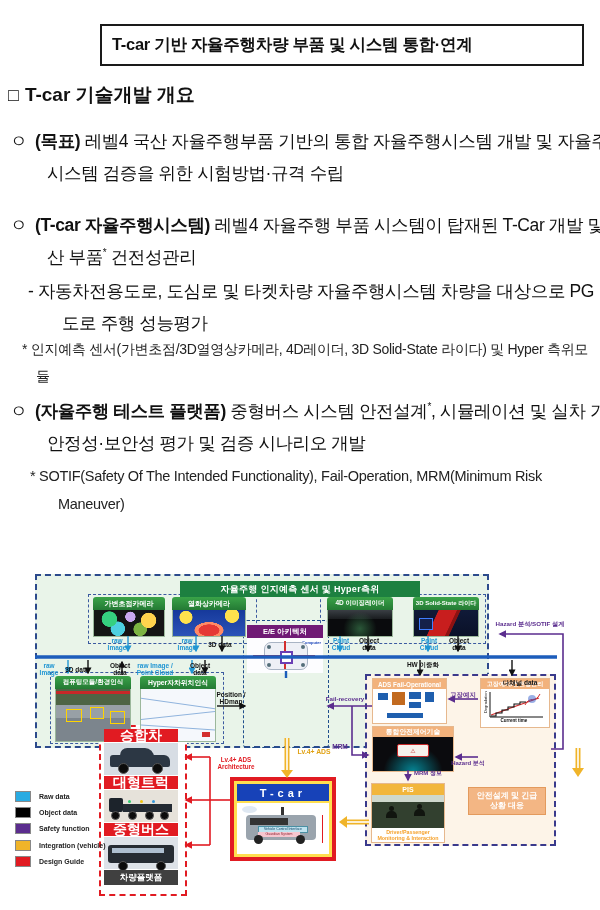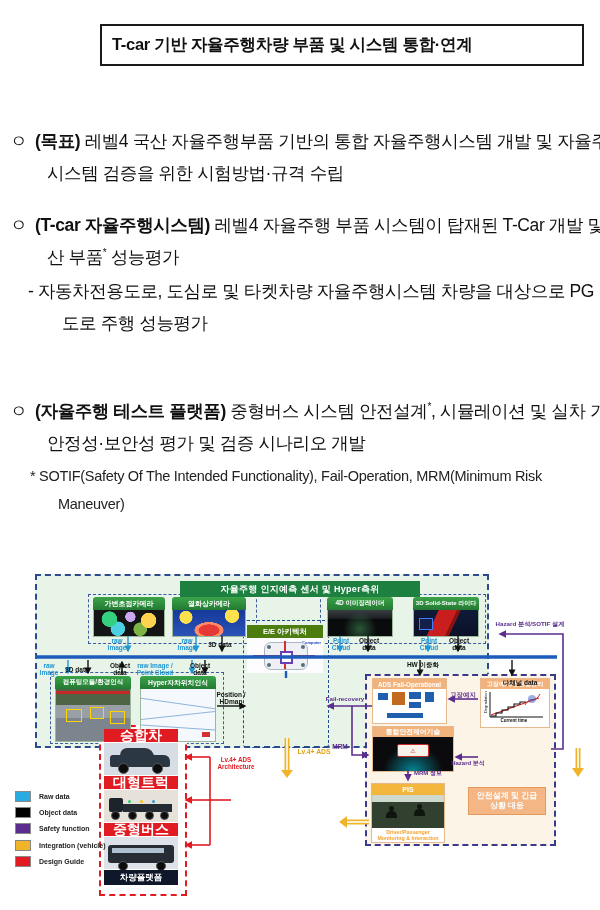--- a/index.html
+++ b/index.html
@@ -27,21 +27,21 @@
   .creambox{left:365px;top:674px;width:187px;height:168px;background:#fdf4e8;border:2px dashed #3a3a8c;z-index:1}
   .platcol{left:99px;top:725px;width:84px;height:167px;border:2px dashed #e11b22;background:#fff;z-index:2}
   .eegroup{left:243px;top:620px;width:84px;height:126px;border:1.5px dashed #1f4e8c;border-radius:4px;z-index:2}
   
   .banner{left:180px;top:581px;width:240px;height:16px;background:#1d8040;color:#fff;font-weight:800;
           font-size:9px;display:flex;align-items:center;justify-content:center;z-index:2;letter-spacing:.3px}
   .card{z-index:3}
   .card .ghdr{height:13px;background:linear-gradient(#3aa348,#247a34);color:#fff;font-weight:700;font-size:7px;
               display:flex;align-items:center;justify-content:center;border-radius:3px 3px 0 0;white-space:nowrap}
   .card .img{border:1px solid #9cb89c;border-top:none}
-  .bhdr{background:#4d7c0f;color:#fff;font-weight:700;display:flex;align-items:center;justify-content:center}
+  .bhdr{background:#701a75;color:#fff;font-weight:700;display:flex;align-items:center;justify-content:center}
   .obox{z-index:3;background:#fff;border:1px solid #e6b88e}
   .obox .ohdr{background:#f2b27c;color:#fff;font-weight:700;font-size:6.3px;display:flex;align-items:center;justify-content:center;height:10px;white-space:nowrap}
   
   .lbl{position:absolute;font-size:6.5px;font-weight:700;line-height:1.12;z-index:6;text-align:center}
   .lb{color:#2196d3}.lk{color:#111}.lp{color:#5b2d8e}.lr{color:#e11b22}.lg{color:#e0a112}
   
   .img-cam{background:
      radial-gradient(circle at 22% 35%, #35d07f 0 13%, transparent 14%),
      radial-gradient(circle at 52% 26%, #caa7f0 0 12%, transparent 13%),
      radial-gradient(circle at 78% 40%, #ffd34d 0 13%, transparent 14%),
@@ -117,48 +117,52 @@
   .s-body{position:absolute;left:6px;top:12px;width:60px;height:12px;background:#2c3744;border-radius:3px 6px 2px 2px}
   .s-roof{position:absolute;left:16px;top:5px;width:34px;height:9px;background:#2c3744;border-radius:8px 10px 0 0}
   .wheel{position:absolute;width:9px;height:9px;border-radius:50%;background:#0c0c0c;border:1px solid #555}
   .img-truck{background:#e6e2da}
   .t-cab{position:absolute;left:5px;top:8px;width:14px;height:14px;background:#1c232b;border-radius:2px}
   .t-bed{position:absolute;left:19px;top:14px;width:49px;height:8px;background:#242b33}
   .dot{position:absolute;width:3px;height:3px;border-radius:50%}
   .img-bus{background:#dde2e8}
   .b-body{position:absolute;left:4px;top:8px;width:66px;height:18px;background:#262c33;border-radius:3px}
   .b-win{position:absolute;left:8px;top:11px;width:52px;height:5px;background:#aebfd0}
-  .pfoot{left:104px;top:870px;width:74px;height:15px;background:#0f172a;color:#fff;font-weight:800;font-size:8.5px;
+  .pfoot{left:104px;top:870px;width:74px;height:15px;background:#404040;color:#fff;font-weight:800;font-size:8.5px;
          display:flex;align-items:center;justify-content:center;z-index:3}
   
   .leg-row{left:15px;height:12px;display:flex;align-items:center;z-index:3}
   .leg-sw{width:14px;height:9px;margin-right:8px;border:.5px solid #888}
   .leg-lb{font-size:7px;font-weight:700;color:#222;white-space:nowrap}
   .overlay{position:absolute;left:0;top:570px;width:600px;height:340px;z-index:5;pointer-events:none}
 </style>
 </head>
 <body>
 
 <div id="canvas">
 
   <div class="abs title-box">
     <span>T-car 기반 자율주행차량 부품 및 시스템 통합·연계</span>
   </div>
 
+  <div class="abs heading">
+    <span class="sq">□</span><span>T-car 기술개발 개요</span>
+  </div>
 
   <div class="abs bullet" style="top:126px">
     <span class="mk">ㅇ</span><b>(목표)</b><span> 레벨4 국산 자율주행부품 기반의 통합 자율주행시스템 개발 및 자율주행시스템 검증을 위한 시험방법·규격 수립</span>
   </div>
 
   <div class="abs bullet" style="top:210px">
-    <span class="mk">ㅇ</span><b>(T-car 자율주행시스템)</b><span> 레벨4 자율주행 부품 시스템이 탑재된 T-Car 개발 및 국산 부품</span><sup>*</sup><span> 성능평가</span>
+    <span class="mk">ㅇ</span><b>(T-car 자율주행시스템)</b><span> 레벨4 자율주행 부품 시스템이 탑재된 T-Car 개발 및 국산 부품</span><sup>*</sup><span> 건전성관리</span>
   </div>
 
   <div class="abs sub-bullet">- 자동차전용도로, 도심로 및 타켓차량 자율주행시스템 차량을 대상으로 PG 및 실도로 주행 성능평가</div>
 
+  <div class="abs footnote fn1">* 인지예측 센서(가변초점/3D열영상카메라, 4D레이더, 3D Solid-State 라이다) 및 Hyper 측위모듈</div>
 
   <div class="abs bullet" style="top:396px">
     <span class="mk">ㅇ</span><b>(자율주행 테스트 플랫폼)</b><span> 중형버스 시스템 안전설계</span><sup>*</sup><span>, 시뮬레이션 및 실차 기반 안정성·보안성 평가 및 검증 시나리오 개발</span>
   </div>
 
   <div class="abs footnote fn2">* SOTIF(Safety Of The Intended Functionality), Fail-Operation, MRM(Minimum Risk Maneuver)</div>
 
 
   <div class="abs greenbox"></div>
   <div class="abs subdash" style="left:88px;top:594px;width:167px;height:48px"></div>
@@ -263,20 +267,35 @@
       <div class="person" style="left:14px;top:16px"></div>
       <div class="person" style="left:42px;top:14px"></div>
     </div>
     <div class="pis-cap">Driver/Passenger Monitoring &amp; Interaction</div>
   </div>
 
   <div class="abs resp">
     <span style="width:62px">안전설계 및 긴급상황 대응</span>
   </div>
 
+  <div class="abs tcar">
+    <div class="tcar-hdr">T-car</div>
+    <div class="schem">
+      <div class="cloud"></div>
+      <div class="ant"></div>
+      <div class="van">
+        <div class="van-win"></div>
+        <div class="vstrip1">Vehicle Control Interface</div>
+        <div class="vstrip2">Guardian System</div>
+        <div class="vwheel" style="left:8px"></div>
+        <div class="vwheel" style="left:50px"></div>
+      </div>
+      <div class="dim"></div>
+    </div>
+  </div>
 
   <div class="abs platcol"></div>
   <div class="abs vhdr" style="top:729px">승합차</div>
   <div class="vimg img-suv" style="top:743px">
     <div class="s-roof"></div>
     <div class="s-body"></div>
     <div class="wheel" style="left:14px;top:20px"></div>
     <div class="wheel" style="left:48px;top:20px"></div>
   </div>
   <div class="abs vhdr" style="top:776px">대형트럭</div>

